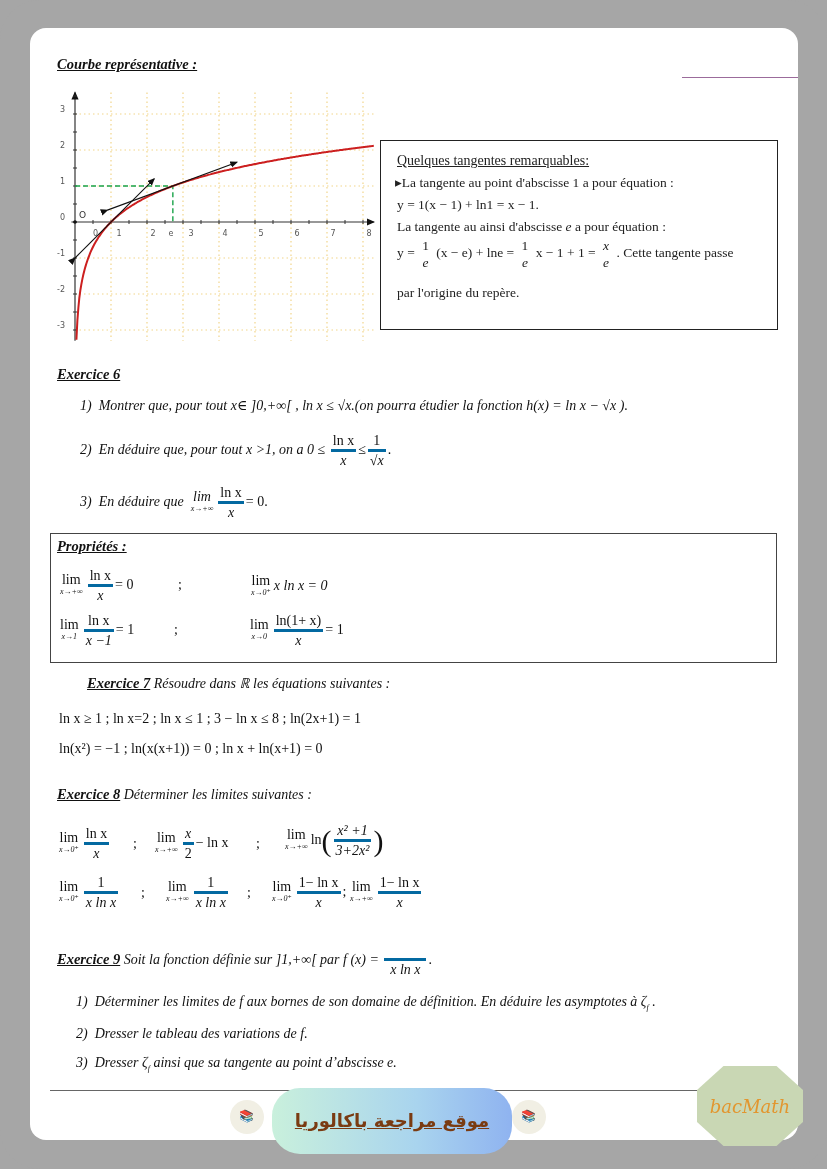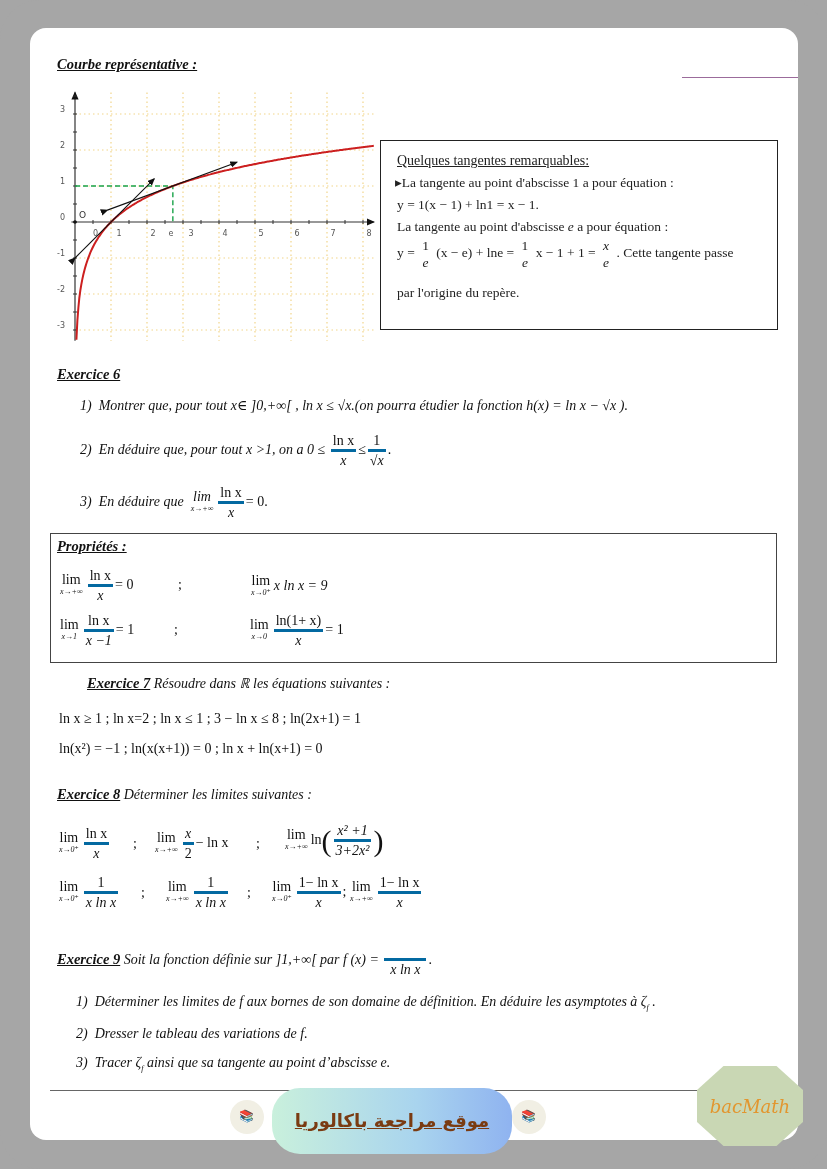--- a/index.html
+++ b/index.html
@@ -113,21 +113,21 @@
     <polyline points="20,106 117.848,106 117.848,142" fill="none" stroke="#1aa34a" stroke-width="1.4" stroke-dasharray="5,3"></polyline>
     <path d="M21.4,259.7L22.4,240.1L23.4,227.5L24.3,218.1L25.3,210.7L26.3,204.6L27.3,199.4L28.3,194.8L29.3,190.7L30.3,187.1L31.3,183.8L32.3,180.7L33.3,177.9L34.3,175.3L35.2,172.9L36.2,170.7L37.2,168.5L38.2,166.5L39.2,164.6L40.2,162.8L41.2,161.1L42.2,159.4L43.2,157.8L44.2,156.3L45.2,154.9L46.2,153.5L47.1,152.2L48.1,150.9L49.1,149.6L50.1,148.4L51.1,147.3L52.1,146.1L53.1,145.0L54.1,144.0L55.1,142.9L56.1,141.9L57.1,141.0L58.1,140.0L59.0,139.1L60.0,138.2L61.0,137.3L62.0,136.4L63.0,135.6L64.0,134.8L65.0,134.0L66.0,133.2L67.0,132.4L68.0,131.7L69.0,130.9L69.9,130.2L70.9,129.5L71.9,128.8L72.9,128.1L73.9,127.5L74.9,126.8L75.9,126.2L76.9,125.5L77.9,124.9L78.9,124.3L79.9,123.7L80.9,123.1L81.8,122.5L82.8,121.9L83.8,121.4L84.8,120.8L85.8,120.3L86.8,119.7L87.8,119.2L88.8,118.7L89.8,118.2L90.8,117.7L91.8,117.2L92.8,116.7L93.7,116.2L94.7,115.7L95.7,115.2L96.7,114.8L97.7,114.3L98.7,113.8L99.7,113.4L100.7,112.9L101.7,112.5L102.7,112.1L103.7,111.6L104.6,111.2L105.6,110.8L106.6,110.4L107.6,110.0L108.6,109.6L109.6,109.2L110.6,108.8L111.6,108.4L112.6,108.0L113.6,107.6L114.6,107.2L115.6,106.9L116.5,106.5L117.5,106.1L118.5,105.8L119.5,105.4L120.5,105.0L121.5,104.7L122.5,104.3L123.5,104.0L124.5,103.6L125.5,103.3L126.5,103.0L127.5,102.6L128.4,102.3L129.4,102.0L130.4,101.7L131.4,101.3L132.4,101.0L133.4,100.7L134.4,100.4L135.4,100.1L136.4,99.8L137.4,99.5L138.4,99.2L139.3,98.9L140.3,98.6L141.3,98.3L142.3,98.0L143.3,97.7L144.3,97.4L145.3,97.1L146.3,96.8L147.3,96.5L148.3,96.3L149.3,96.0L150.3,95.7L151.2,95.4L152.2,95.2L153.2,94.9L154.2,94.6L155.2,94.4L156.2,94.1L157.2,93.8L158.2,93.6L159.2,93.3L160.2,93.1L161.2,92.8L162.2,92.6L163.1,92.3L164.1,92.1L165.1,91.8L166.1,91.6L167.1,91.3L168.1,91.1L169.1,90.8L170.1,90.6L171.1,90.4L172.1,90.1L173.1,89.9L174.0,89.7L175.0,89.4L176.0,89.2L177.0,89.0L178.0,88.7L179.0,88.5L180.0,88.3L181.0,88.1L182.0,87.9L183.0,87.6L184.0,87.4L185.0,87.2L185.9,87.0L186.9,86.8L187.9,86.6L188.9,86.3L189.9,86.1L190.9,85.9L191.9,85.7L192.9,85.5L193.9,85.3L194.9,85.1L195.9,84.9L196.9,84.7L197.8,84.5L198.8,84.3L199.8,84.1L200.8,83.9L201.8,83.7L202.8,83.5L203.8,83.3L204.8,83.1L205.8,82.9L206.8,82.7L207.8,82.5L208.8,82.4L209.7,82.2L210.7,82.0L211.7,81.8L212.7,81.6L213.7,81.4L214.7,81.2L215.7,81.1L216.7,80.9L217.7,80.7L218.7,80.5L219.7,80.3L220.6,80.2L221.6,80.0L222.6,79.8L223.6,79.6L224.6,79.4L225.6,79.3L226.6,79.1L227.6,78.9L228.6,78.8L229.6,78.6L230.6,78.4L231.6,78.2L232.5,78.1L233.5,77.9L234.5,77.7L235.5,77.6L236.5,77.4L237.5,77.2L238.5,77.1L239.5,76.9L240.5,76.8L241.5,76.6L242.5,76.4L243.5,76.3L244.4,76.1L245.4,76.0L246.4,75.8L247.4,75.6L248.4,75.5L249.4,75.3L250.4,75.2L251.4,75.0L252.4,74.9L253.4,74.7L254.4,74.6L255.3,74.4L256.3,74.3L257.3,74.1L258.3,74.0L259.3,73.8L260.3,73.7L261.3,73.5L262.3,73.4L263.3,73.2L264.3,73.1L265.3,72.9L266.3,72.8L267.2,72.6L268.2,72.5L269.2,72.3L270.2,72.2L271.2,72.1L272.2,71.9L273.2,71.8L274.2,71.6L275.2,71.5L276.2,71.4L277.2,71.2L278.2,71.1L279.1,70.9L280.1,70.8L281.1,70.7L282.1,70.5L283.1,70.4L284.1,70.3L285.1,70.1L286.1,70.0L287.1,69.9L288.1,69.7L289.1,69.6L290.0,69.5L291.0,69.3L292.0,69.2L293.0,69.1L294.0,68.9L295.0,68.8L296.0,68.7L297.0,68.5L298.0,68.4L299.0,68.3L300.0,68.2L301.0,68.0L301.9,67.9L302.9,67.8L303.9,67.7L304.9,67.5L305.9,67.4L306.9,67.3L307.9,67.2L308.9,67.0L309.9,66.9L310.9,66.8L311.9,66.7L312.9,66.5L313.8,66.4L314.8,66.3L315.8,66.2L316.8,66.1L317.8,65.9L318.8,65.8" fill="none" stroke="#cc1f1f" stroke-width="2"></path>
     <line x1="20" y1="178" x2="99.2" y2="98.80000000000001" stroke="#111111" stroke-width="1.1" marker-end="url(#arr)" marker-start="url(#arr)"></line>
     <line x1="52.4" y1="130.12" x2="182" y2="82.24000000000001" stroke="#111111" stroke-width="1.1" marker-end="url(#arr)" marker-start="url(#arr)"></line>
   </svg>
 
 <div class="tbox">
   <div class="line u" style="top:12px;font-size:14px;">Quelques tangentes remarquables:</div>
   <div class="line" style="top:33px;left:14px;">▸<span>La tangente au point d'abscisse 1 a pour équation :</span></div>
   <div class="line" style="top:56px;">y = 1(x − 1) + ln1 = x − 1.</div>
-  <div class="line" style="top:78px;"><span>La tangente au point d'abscisse </span><span class="mi">e</span><span> a pour équation :</span></div>
+  <div class="line" style="top:78px;"><span>La tangente au ainsi d'abscisse </span><span class="mi">e</span><span> a pour équation :</span></div>
   <div class="line" style="top:96px;">
     <span>y = </span>
     <span class="frac"><span class="num" style="border:none">1</span><span class="mi">e</span></span>
     <span>(x − e) + lne = </span>
     <span class="frac"><span class="num" style="border:none">1</span><span class="mi">e</span></span>
     <span>x − 1 + 1 = </span>
     <span class="frac"><span class="num mi" style="border:none">x</span><span class="mi">e</span></span>
     <span>. Cette tangente passe</span>
   </div>
   <div class="line" style="top:144px;">par l'origine du repère.</div>
@@ -146,21 +146,21 @@
   <span class="lim"><span class="l1">lim</span><span class="l2">x→+∞</span></span><span class="frac m"><span class="num">ln x</span><span class="mi">x</span></span><span class="m">= 0.</span>
 </div>
 
 <div class="pbox"></div>
 <div class="abs h" style="left:57px;top:538px;font-style:italic;">Propriétés :</div>
 <div class="abs m" style="left:60px;top:567px;">
   <span class="lim"><span class="l1">lim</span><span class="l2">x→+∞</span></span><span class="frac"><span class="num">ln x</span><span class="mi">x</span></span><span>= 0</span>
 </div>
 <div class="abs m" style="left:178px;top:577px;">;</div>
 <div class="abs m" style="left:251px;top:575px;">
-  <span class="lim"><span class="l1">lim</span><span class="l2">x→0⁺</span></span><span class="mi">x ln x = 9</span>
+  <span class="lim"><span class="l1">lim</span><span class="l2">x→0⁺</span></span><span class="mi">x ln x = 0</span>
 </div>
 <div class="abs m" style="left:60px;top:612px;">
   <span class="lim"><span class="l1">lim</span><span class="l2">x→1</span></span><span class="frac"><span class="num">ln x</span><span class="mi">x −1</span></span><span>= 1</span>
 </div>
 <div class="abs m" style="left:174px;top:622px;">;</div>
 <div class="abs m" style="left:250px;top:612px;">
   <span class="lim"><span class="l1">lim</span><span class="l2">x→0</span></span><span class="frac"><span class="num">ln(1+ x)</span><span class="mi">x</span></span><span>= 1</span>
 </div>
 
 <div class="abs txt" style="left:57px;top:673px;margin-left:30px;"><span class="h" style="font-style:italic;">Exercice 7</span><span> Résoudre dans ℝ les équations suivantes :</span></div>
@@ -198,21 +198,21 @@
   <span class="h">Exercice 9</span><span> Soit la fonction définie sur  ]1,+∞[ par  f (x) =</span>
   <span class="frac m" style="vertical-align:-10px;"><span class="num" style="min-width:38px;min-height:17px;"></span><span class="mi">x ln x</span></span><span class="m">.</span>
 </div>
 <div class="abs txt" style="left:76px;top:994px;">
   <span>1)</span>&nbsp;&nbsp;<span>Déterminer les limites de f aux bornes de son domaine de définition. En déduire les asymptotes à ζ</span><sub style="font-size:8px;">f</sub><span> .</span>
 </div>
 <div class="abs txt" style="left:76px;top:1026px;">
   <span>2)</span>&nbsp;&nbsp;<span>Dresser le tableau des variations de f.</span>
 </div>
 <div class="abs txt" style="left:76px;top:1055px;">
-  <span>3)</span>&nbsp;&nbsp;<span>Tracer ζ</span><sub style="font-size:8px;">f</sub><span> ainsi que sa tangente au point d’abscisse e.</span>
+  <span>3)</span>&nbsp;&nbsp;<span>Dresser ζ</span><sub style="font-size:8px;">f</sub><span> ainsi que sa tangente au point d’abscisse e.</span>
 </div>
 
 <div class="footer-line"></div>
 <div class="logo-circle" style="left:230px;top:1100px;">
     <span class="lc">📚</span>
   </div>
 <div class="banner">
   <div class="ar">موقع مراجعة  باكالوريا</div>
 </div>
 <div class="logo-circle" style="left:512px;top:1100px;">

